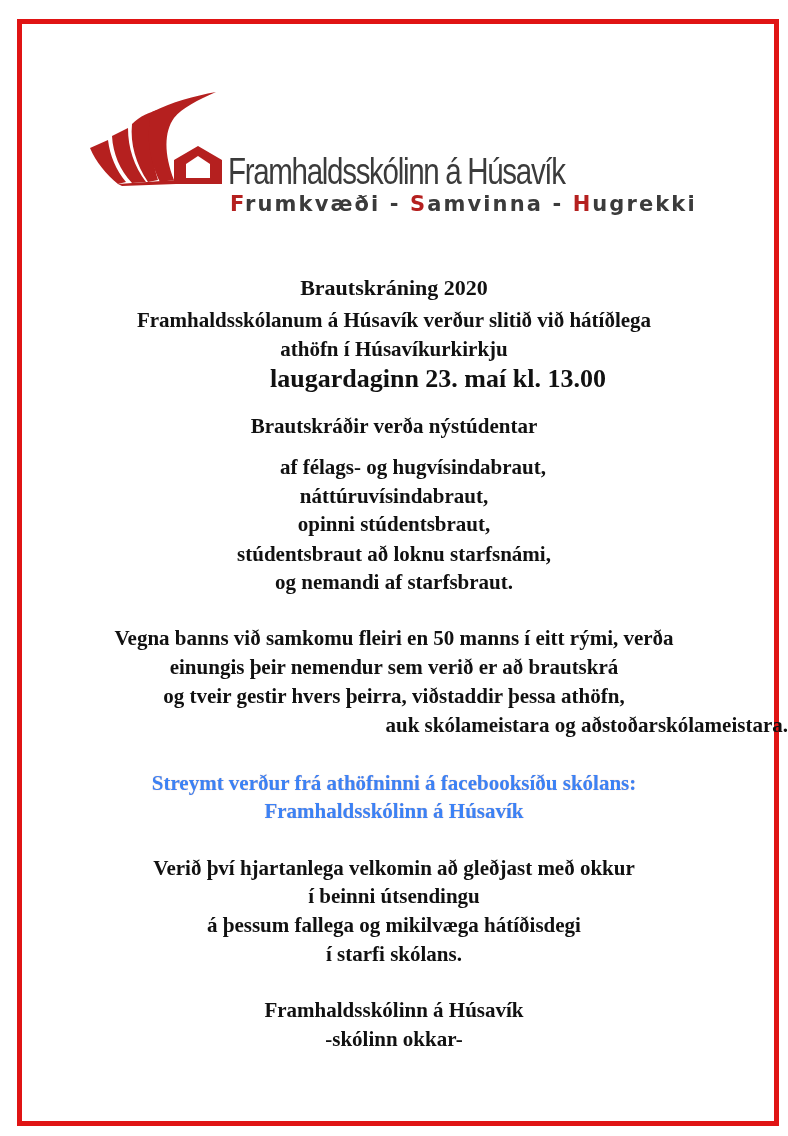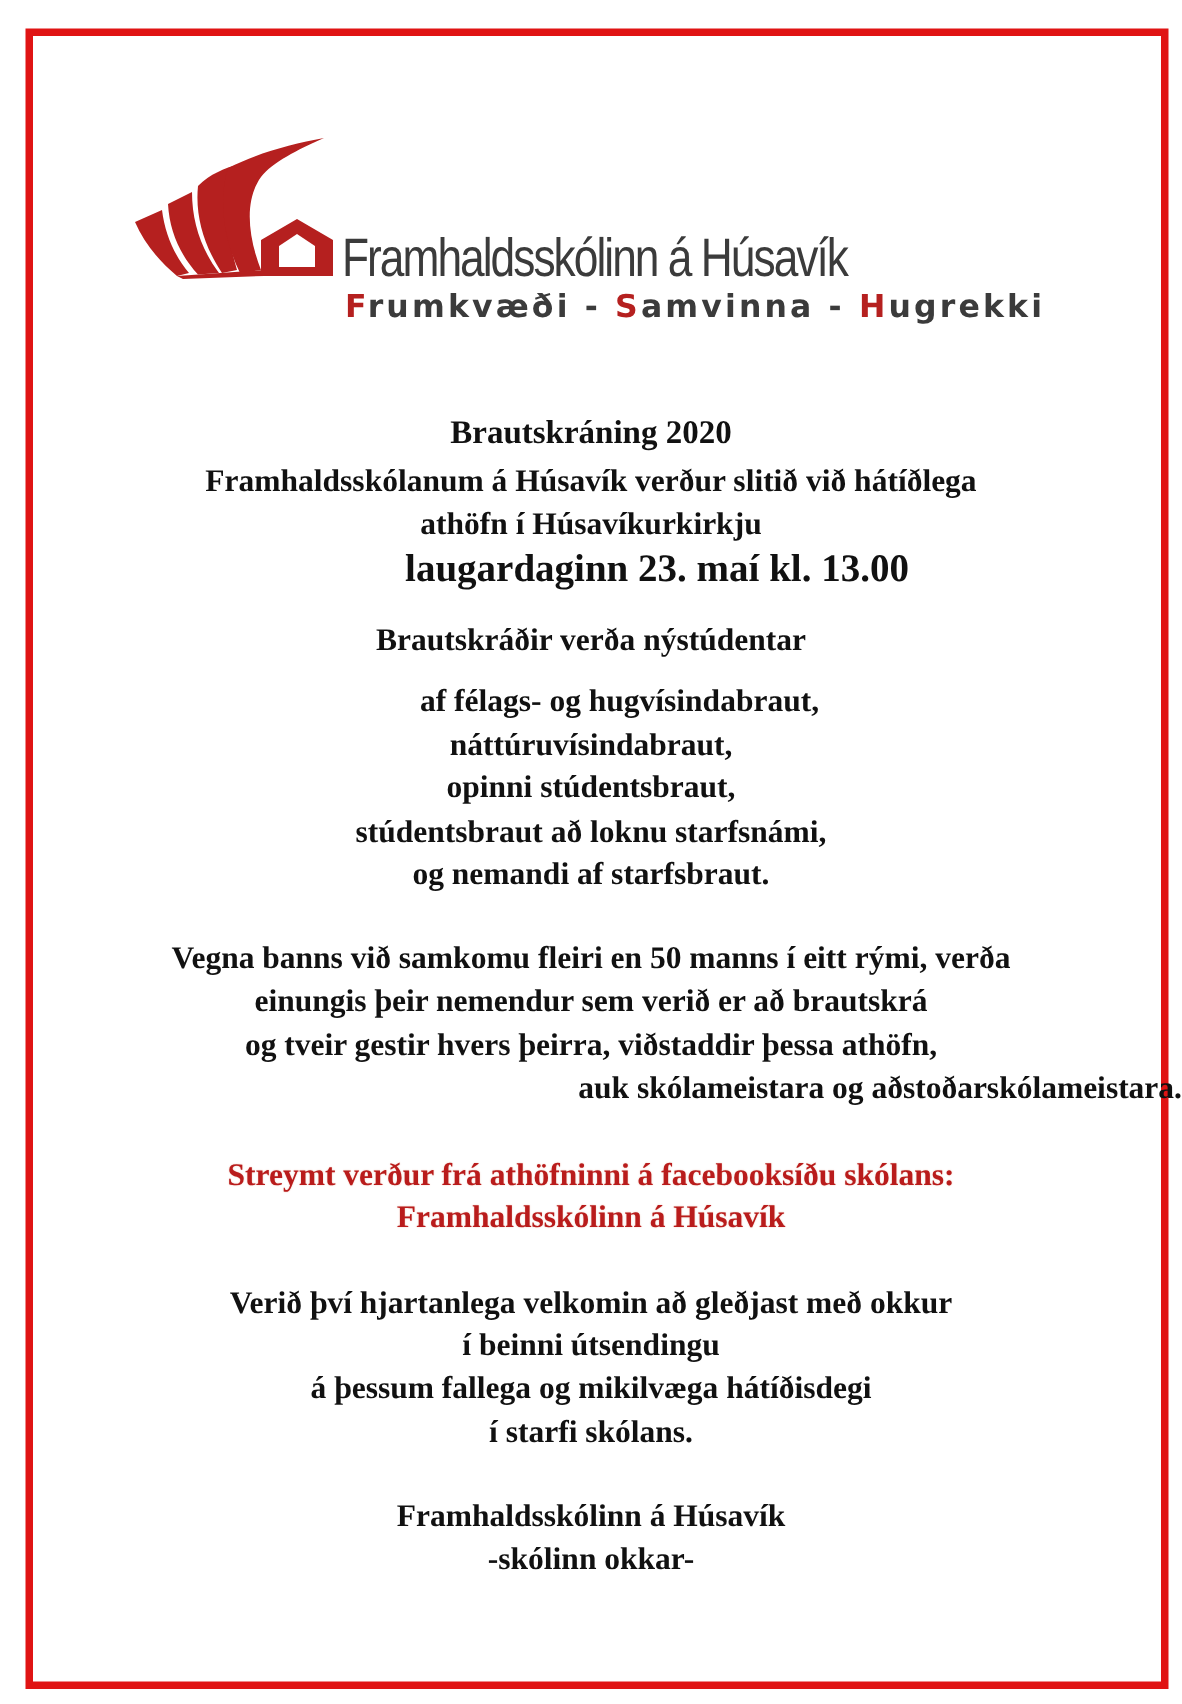--- a/index.html
+++ b/index.html
@@ -65,21 +65,21 @@
     text-align: center;
     font-weight: bold;
     white-space: nowrap;
     line-height: 28px;
   }
   .t-title { font-size: 22px; }
   .t-body { font-size: 21px; }
   .t-date { font-size: 26px; line-height: 32px; }
   .t-red {
     font-size: 21px;
-    color: #b91c1c;
+    color: #3b82f6;
     text-shadow: 0 0 1px rgba(200,80,40,0.4);
   }
 </style>
 </head>
 <body>
 
 <div class="frame"></div>
 
 <svg class="logo-mark" viewBox="0 0 140 100" xmlns="http://www.w3.org/2000/svg">
   <g fill="#b5201f">

